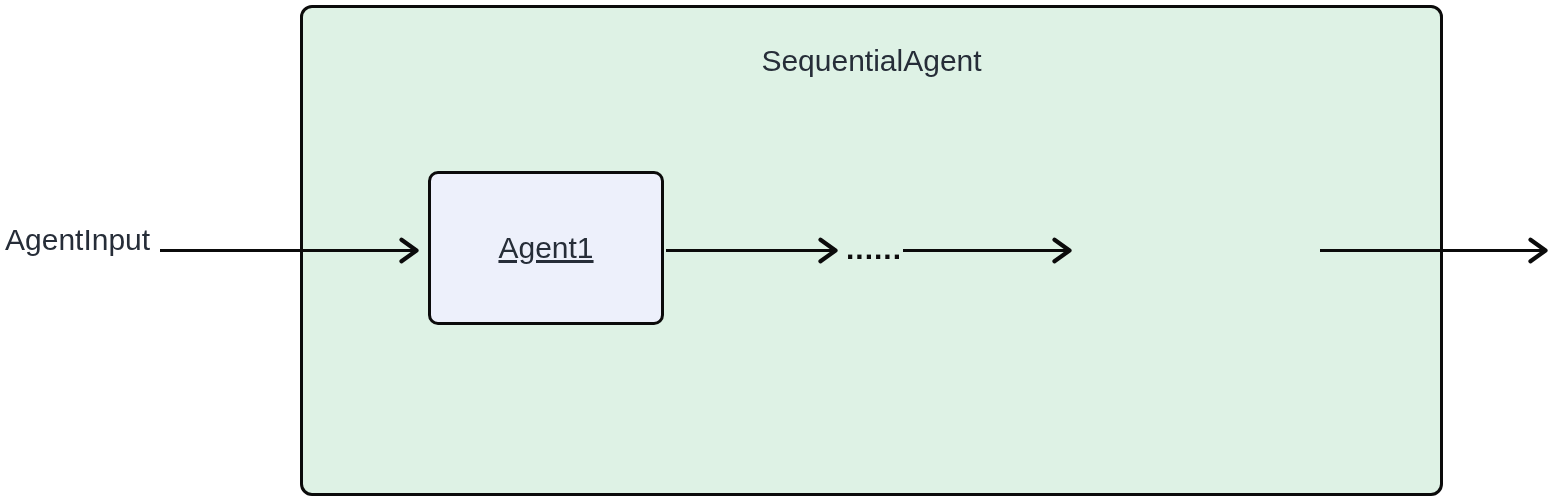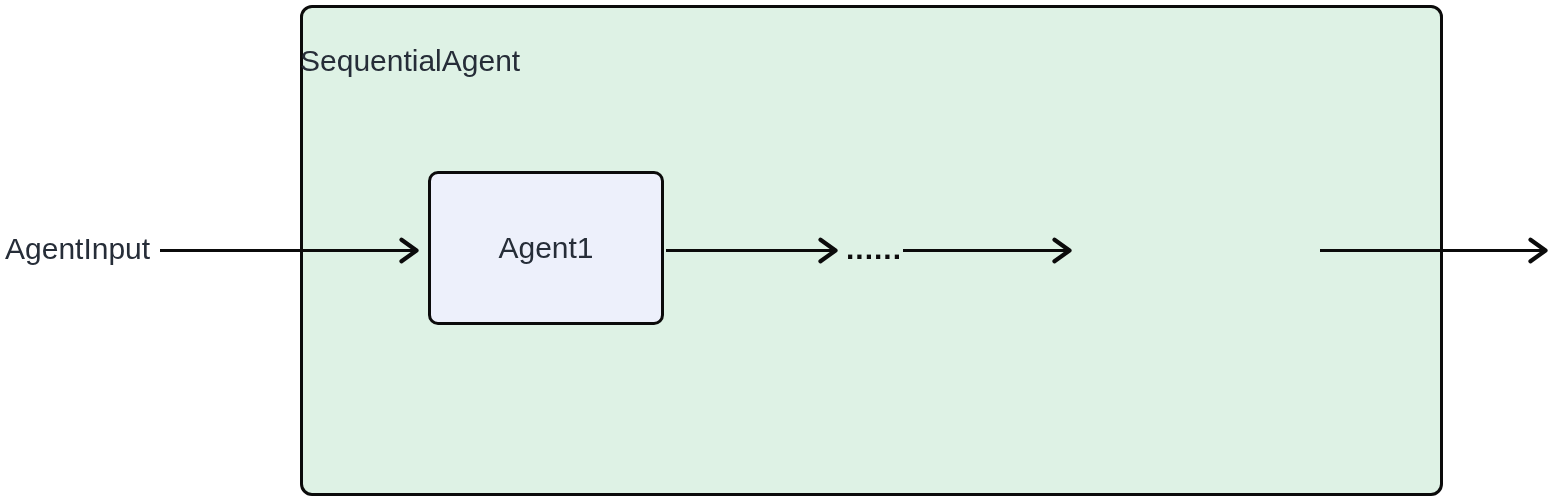--- a/index.html
+++ b/index.html
@@ -24,39 +24,41 @@
   .container-box{
     position:absolute;
     left:300px;top:5px;width:1143px;height:491px;
     background:var(--container-fill);
     border:3px solid var(--container-border);
     border-radius:12px;
   }
   .container-title{
     position:absolute;
     left:300px;top:44px;width:1143px;
+    text-align:center;
     font-size:30px;
     line-height:34px;
     color:var(--text);
   }
   .node{
     position:absolute;
     top:171px;width:236px;height:154px;
     background:var(--node-fill);
     border:3px solid var(--node-border);
     border-radius:10px;
     display:flex;align-items:center;justify-content:center;
     font-size:30px;
     color:var(--text);
+    text-decoration:underline;
   }
   .node-agent1{left:428px;}
   .node-agentN{left:1081px;}
   .input-label{
     position:absolute;
-    left:5px;top:250px;
+    left:5px;top:241px;
     transform:translateY(-54%);
     font-size:30px;
     white-space:nowrap;
     color:var(--text);
   }
   .ellipsis-label{
     position:absolute;
     left:846px;top:232px;
     font-size:30px;
     font-weight:700;

